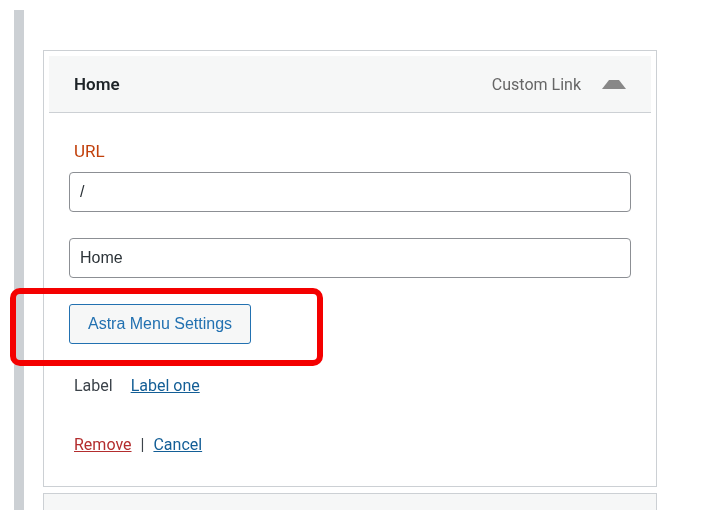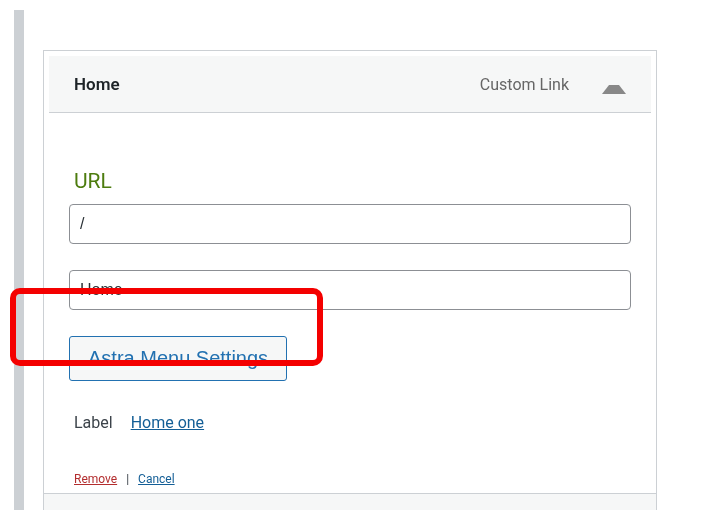--- a/index.html
+++ b/index.html
@@ -41,77 +41,76 @@
     border-bottom: 1px solid #ccd0d4;
     cursor: pointer;
   }
   .menu-item-title {
     font-size: 17px;
     font-weight: 600;
     color: #1d2327;
   }
   .header-right {
     display: flex;
-    align-items: center;
-    gap: 28px;
+    align-items: flex-start;
+    gap: 16px;
     color: #666;
     font-size: 16px;
   }
   .toggle-arrow {
     width: 0;
     height: 0;
     border-left: 7px solid transparent;
     border-right: 7px solid transparent;
     border-bottom: 9px solid #888;
   }
   .menu-item-body {
     padding: 18px 15px 22px 15px;
   }
   .field-label {
     display: block;
-    font-size: 21px;
-    color: #4d7c0f;
+    font-size: 17px;
+    color: #c2410c;
     margin-bottom: 6px;
-    margin-top: 28px;
   }
   .text-input {
     width: 100%;
     height: 40px;
     padding: 0 10px;
     font-size: 16px;
     color: #2c3338;
     border: 1px solid #8c8f94;
     border-radius: 4px;
     background: #fff;
     box-shadow: 0 0 0 transparent;
   }
   .field-block { margin-bottom: 16px; }
   .astra-row { margin-bottom: 22px; }
   .astra-btn {
     display: inline-block;
     padding: 10px 18px;
-    font-size: 20px;
+    font-size: 16px;
     color: #2271b1;
     background: #f6f7f7;
     border: 1px solid #2271b1;
     border-radius: 3px;
     cursor: pointer;
   }
   .move-row {
     font-size: 16px;
     color: #3c434a;
     margin-bottom: 30px;
   }
   .link-blue {
     color: #135e96;
     text-decoration: underline;
     cursor: pointer;
   }
   .actions-row {
-    font-size: 12px;
+    font-size: 16px;
   }
   .link-red {
     color: #b32d2e;
     text-decoration: underline;
     cursor: pointer;
   }
   .sep {
     color: #3c434a;
     padding: 0 4px;
   }
@@ -180,21 +179,21 @@
 
       <div class="field-block">
         <input type="text" class="text-input" value="Home" style="">
       </div>
 
       <div class="astra-row">
         <button class="astra-btn">Astra Menu Settings</button>
       </div>
 
       <div class="move-row">
-        <span>Label</span>&nbsp;&nbsp;<a class="link-blue">Home one</a>
+        <span>Label</span>&nbsp;&nbsp;<a class="link-blue">Label one</a>
       </div>
 
       <div class="actions-row">
         <a class="link-red">Remove</a><span class="sep">|</span><a class="link-blue">Cancel</a>
       </div>
     </div>
   </div>
 
   <div class="highlight-box"></div>
 

